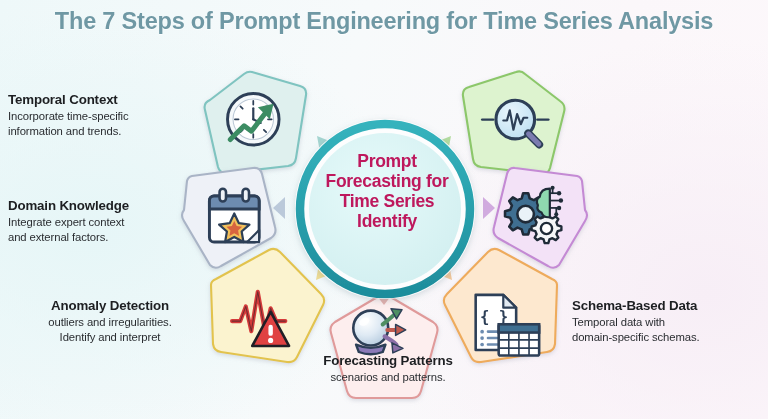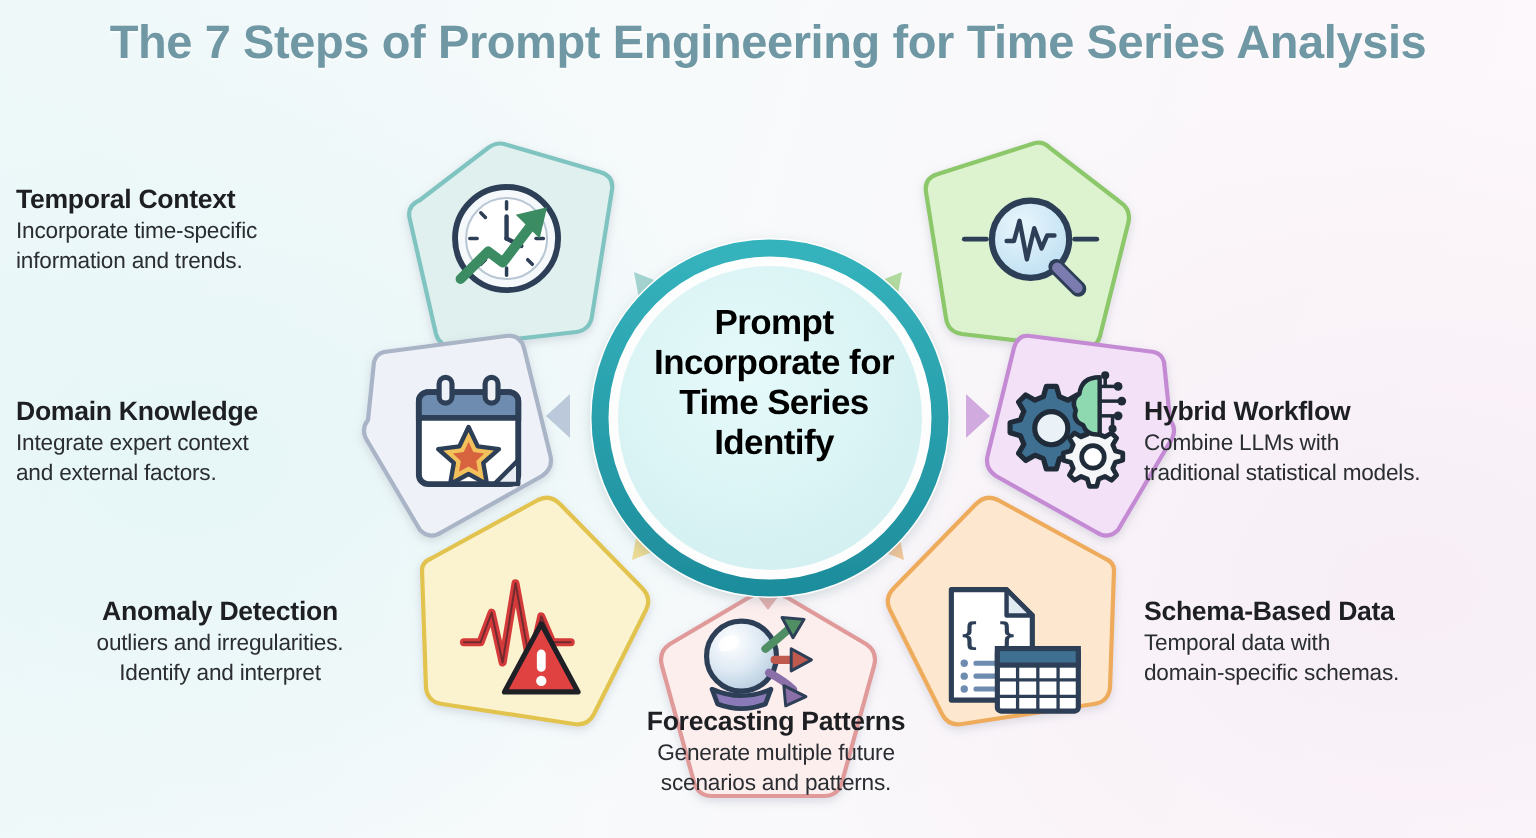--- a/index.html
+++ b/index.html
@@ -21,21 +21,21 @@
     letter-spacing:-0.2px; line-height:1.1;
     text-shadow:0 1px 0 rgba(255,255,255,.75);
   }
 
   
   #wheel { position:absolute; left:0; top:0; width:768px; height:419px; }
 
   
   #center-text {
     position:absolute; left:312px; top:152px; width:150px;
-    text-align:center; font-size:17.5px; font-weight:bold; color:#000000;
+    text-align:center; font-size:17.5px; font-weight:bold; color:#be185d;
     line-height:1.14; letter-spacing:-0.3px;
   }
 
   
   .label { position:absolute; }
   .label .l-title {
     font-size:13.3px; font-weight:bold; color:#1d1f22; line-height:1.15;
     margin-bottom:2px; letter-spacing:-0.15px;
   }
   .label .l-desc {
@@ -265,21 +265,21 @@
       <path d="M50 3 L62 4 L56 14 Z" fill="#4f8f63" stroke="#2d3f57" stroke-width="1.6" stroke-linejoin="round"></path>
       <path d="M46 26 h12" fill="none" stroke="#c05a4e" stroke-width="4.4" stroke-linecap="round"></path>
       <path d="M55 20 L66 26 L55 32 Z" fill="#c05a4e" stroke="#2d3f57" stroke-width="1.6" stroke-linejoin="round"></path>
       <path d="M43 33 q9 5 13 9" fill="none" stroke="#8b6fa8" stroke-width="4.4" stroke-linecap="round"></path>
       <path d="M51 40 L63 46 L52 51 Z" fill="#8b6fa8" stroke="#2d3f57" stroke-width="1.6" stroke-linejoin="round"></path>
     </g>
   </svg>
 
   <div id="center-text">
     <div>Prompt</div>
-    <div>Incorporate for</div>
+    <div>Forecasting for</div>
     <div>Time Series</div>
     <div>Identify</div>
   </div>
 
   <div class="label lt-left" id="lab-temporal">
     <div class="l-title">Temporal Context</div>
     <div class="l-desc">Incorporate time-specific</div>
     <div class="l-desc">information and trends.</div>
   </div>
 
@@ -290,30 +290,24 @@
   </div>
 
   <div class="label lt-center" id="lab-anomaly">
     <div class="l-title">Anomaly Detection</div>
     <div class="l-desc">outliers and irregularities.</div>
     <div class="l-desc">Identify and interpret</div>
   </div>
 
   <div class="label lt-center" id="lab-forecast">
     <div class="l-title">Forecasting Patterns</div>
-    <div class="l-desc">Generate multiple future</div>
     <div class="l-desc">scenarios and patterns.</div>
   </div>
 
 
-  <div class="label lt-right" id="lab-hybrid">
-    <div class="l-title">Hybrid Workflow</div>
-    <div class="l-desc">Combine LLMs with</div>
-    <div class="l-desc">traditional statistical models.</div>
-  </div>
 
   <div class="label lt-right" id="lab-schema">
     <div class="l-title">Schema-Based Data</div>
     <div class="l-desc">Temporal data with</div>
     <div class="l-desc">domain-specific schemas.</div>
   </div>
 
 </div>
 
 </body></html>

